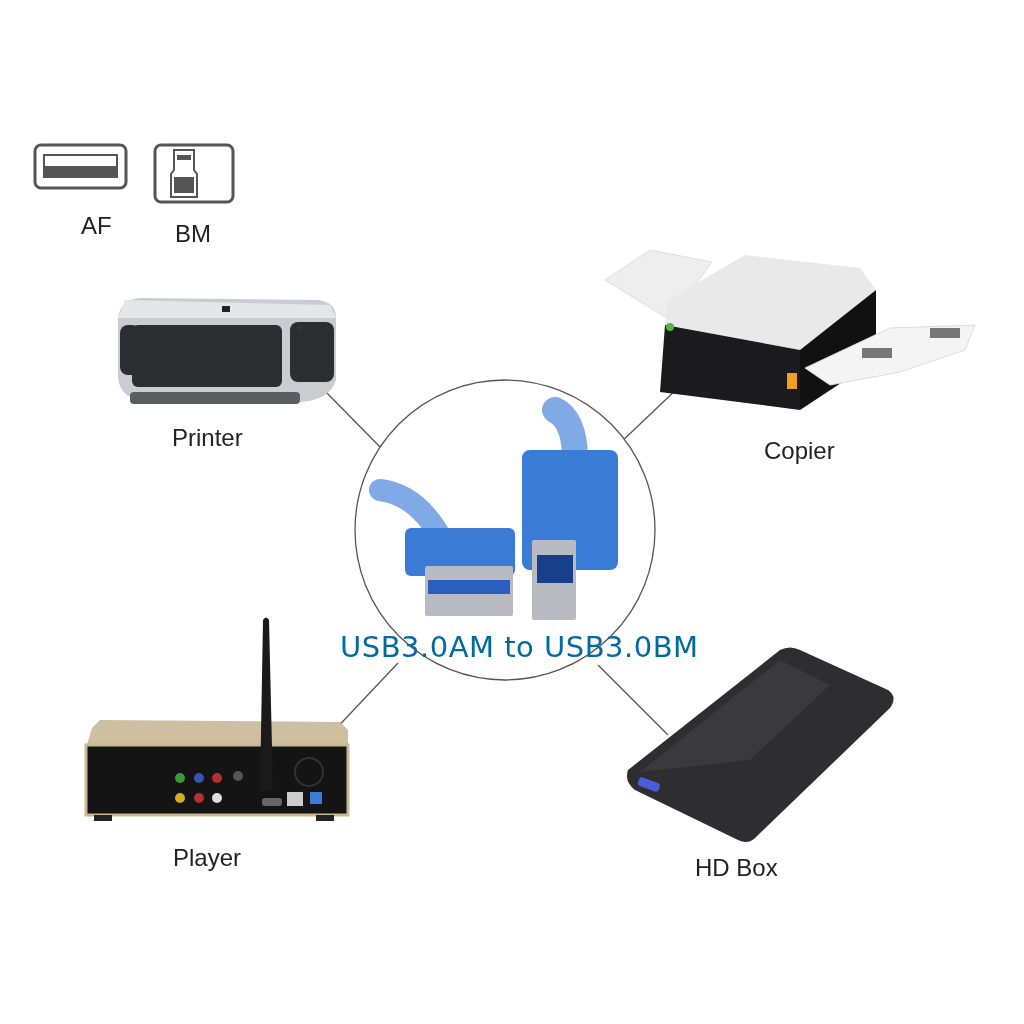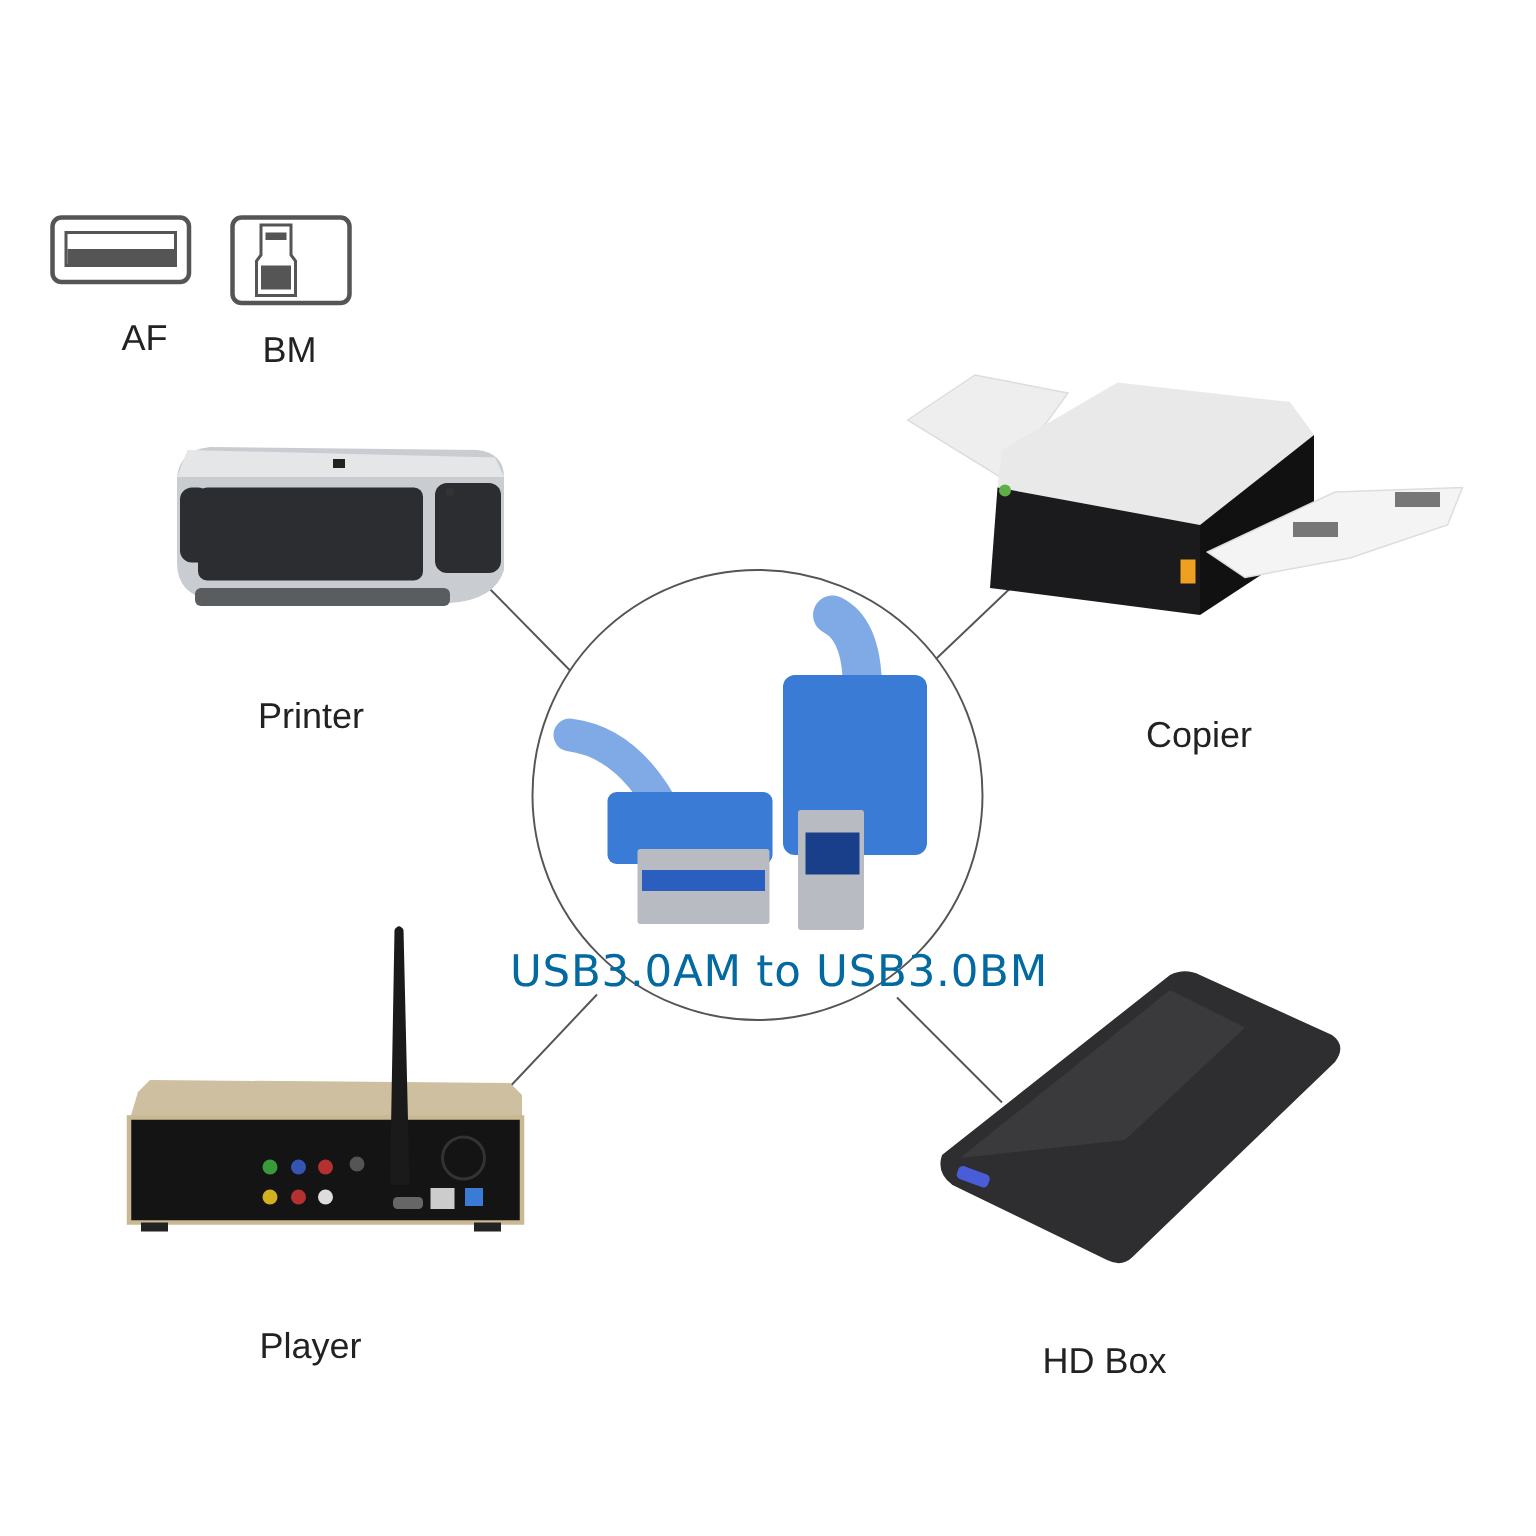--- a/index.html
+++ b/index.html
@@ -1,18 +1,18 @@
 <!DOCTYPE html>
 <html><head>
 <meta charset="utf-8">
 <style>
   html, body { margin:0; padding:0; }
   body { width:1024px; height:1024px; background:#ffffff; position:relative; overflow:hidden;
          font-family:"Liberation Sans", sans-serif; color:#222; }
-  .label { position:absolute; font-size:24px; color:#222; font-family:"Liberation Sans", sans-serif;margin-top:40px; }
+  .label { position:absolute; font-size:24px; color:#222; font-family:"Liberation Sans", sans-serif; }
   .legend-label { position:absolute; font-size:24px; color:#222; }
   .title { position:absolute; left:340px; top:630px; font-size:29px; color:#0369a1;
            font-family:"DejaVu Sans", sans-serif; letter-spacing:0.5px; white-space:nowrap; }
   svg { position:absolute; left:0; top:0; }
 </style>
 </head>
 <body>
 
 <svg width="1024" height="1024">
 

